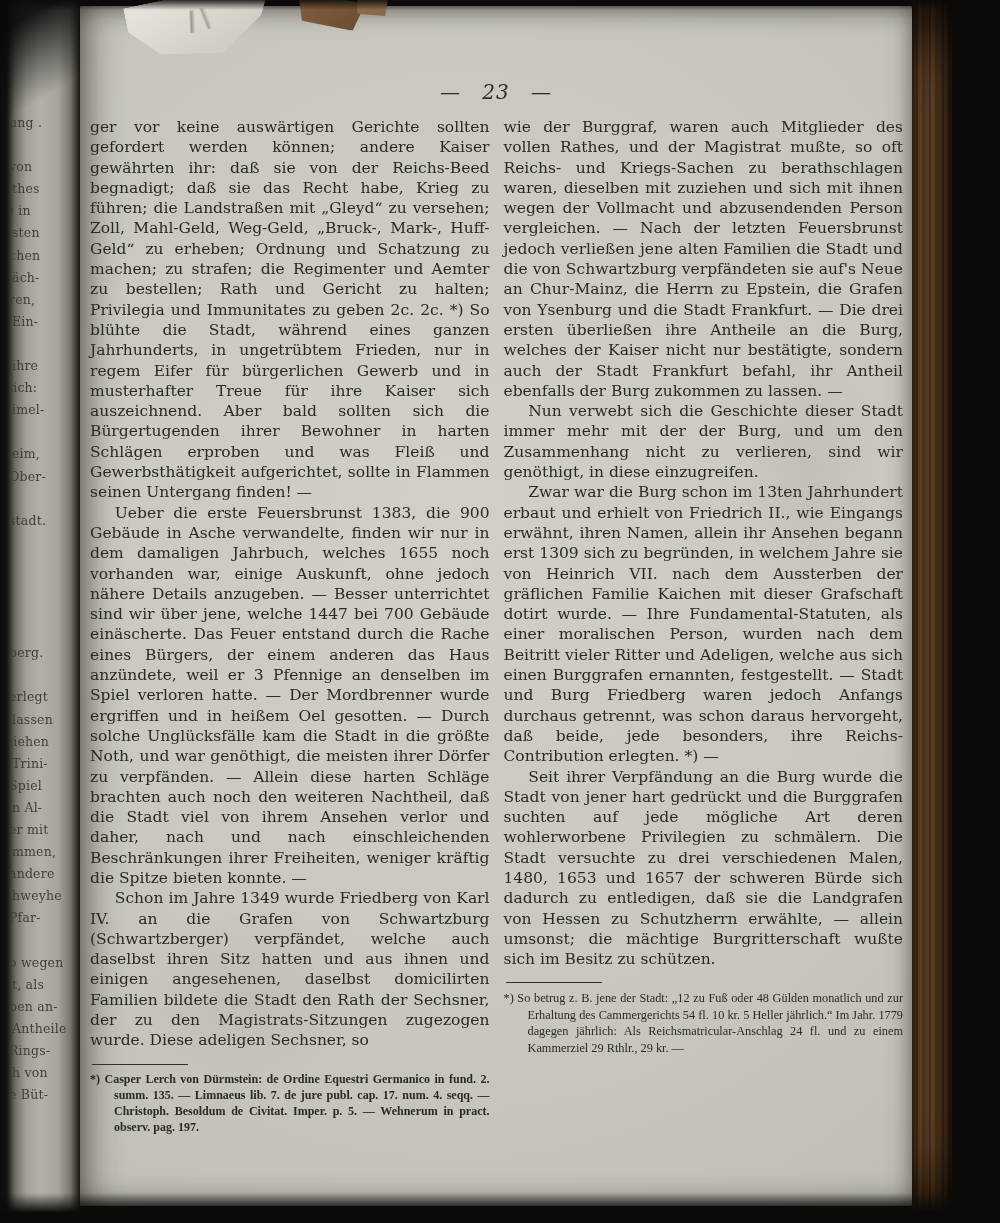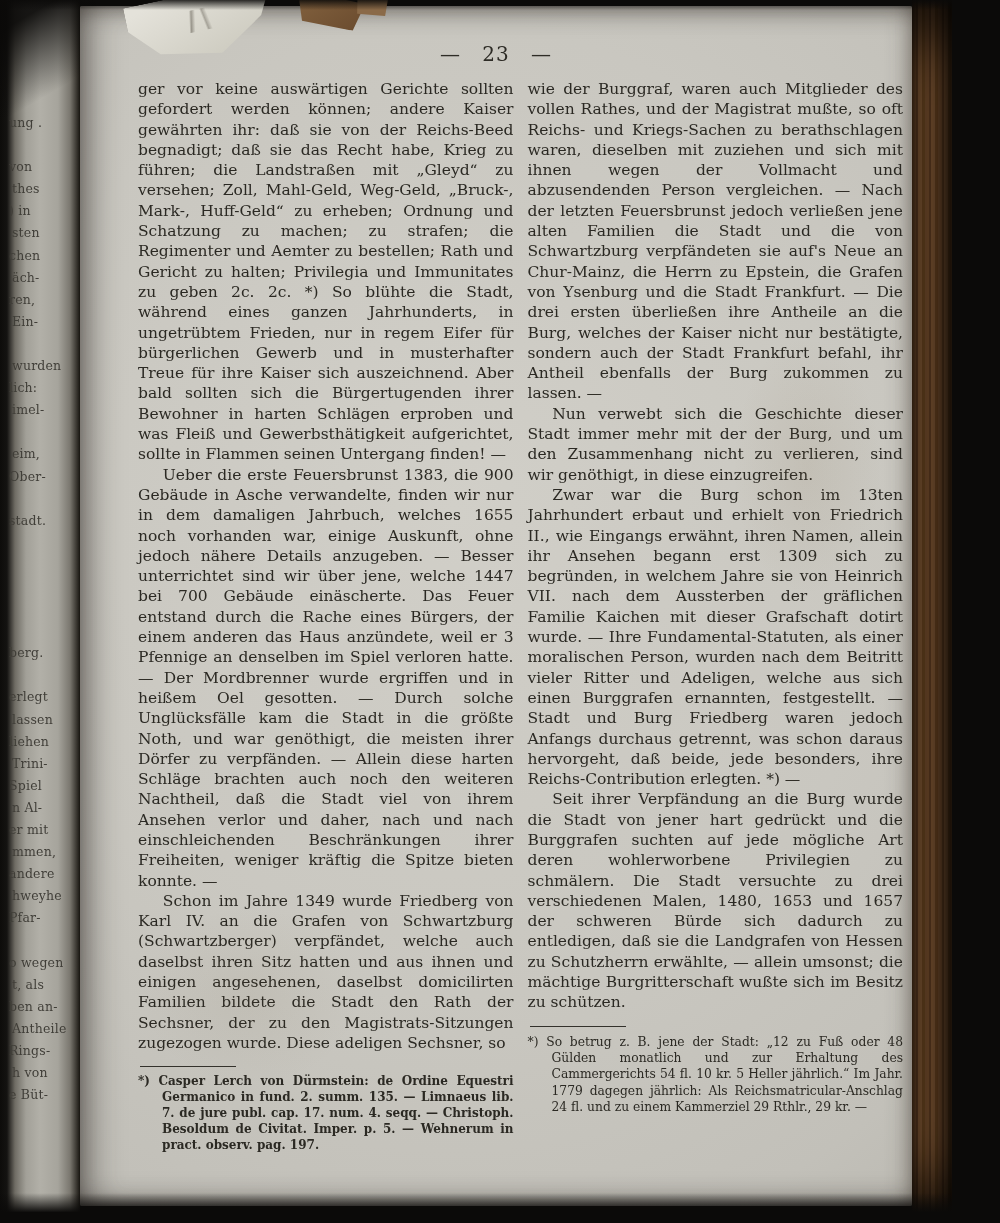--- a/index.html
+++ b/index.html
@@ -113,36 +113,36 @@
     position: absolute;
     left: 356px; top: -6px;
     width: 34px; height: 24px;
     background: #8a6a48;
     transform: rotate(-10deg);
     clip-path: polygon(10% 0, 100% 20%, 80% 100%, 0 70%);
   }
 
   
   .folio-row {
-    padding-top: 36px;
+    padding-top: 74px;
     text-align: center;
+    font-style: italic;
   }
   .folio {
     font-size: 20px;
     color: #2e2c26;
     letter-spacing: 1px;
     word-spacing: 14px;
   }
 
   
   .columns {
     display: flex;
     gap: 14px;
     padding: 13px 9px 0 10px;
-    margin-left: 48px;
   }
   .col { flex: 1; min-width: 0; }
   p.para {
     margin: 0;
     text-align: justify;
     font-size: 15.5px;
     line-height: 1.31;
     color: #2b2923;
     hyphens: none;
   }
@@ -155,20 +155,21 @@
     margin: 0 0 7px 2px;
   }
   .footnote {
     margin: 0;
     font-size: 12.3px;
     line-height: 1.33;
     text-align: justify;
     padding-left: 24px;
     text-indent: -24px;
     color: #2b2923;
+    font-family: Liberation Serif, serif;
   }
   .footnote.latin { font-weight: bold; font-size: 12px; }
 
   
   .book-edge {
     position: absolute;
     left: 912px; top: 0;
     width: 40px; height: 1223px;
     background: repeating-linear-gradient(90deg,
       #6f4a2b 0 4px, #5a3a20 4px 6px, #7b5432 6px 10px, #63411f 10px 13px);
@@ -204,21 +205,21 @@
         <div class="margin-fragment"></div>
         <div class="margin-fragment">von</div>
         <div class="margin-fragment">thes</div>
         <div class="margin-fragment">) in</div>
         <div class="margin-fragment">sten</div>
         <div class="margin-fragment">chen</div>
         <div class="margin-fragment">äch-</div>
         <div class="margin-fragment">ren,</div>
         <div class="margin-fragment">Ein-</div>
         <div class="margin-fragment"></div>
-        <div class="margin-fragment">wurden</div>
+        <div class="margin-fragment">ihre</div>
         <div class="margin-fragment">lich:</div>
         <div class="margin-fragment">imel-</div>
         <div class="margin-fragment"></div>
         <div class="margin-fragment">eim,</div>
         <div class="margin-fragment">Ober-</div>
         <div class="margin-fragment"></div>
         <div class="margin-fragment">stadt.</div>
         <div class="margin-fragment"></div>
         <div class="margin-fragment"></div>
         <div class="margin-fragment"></div>

